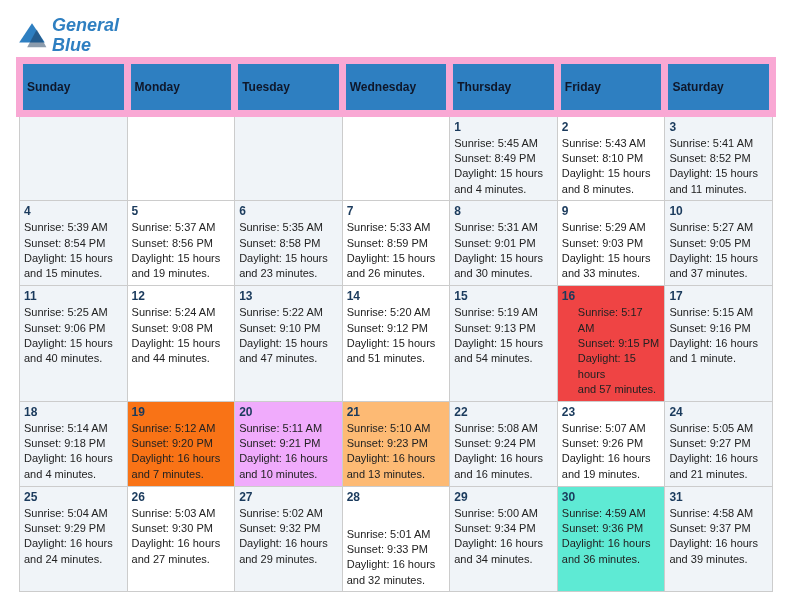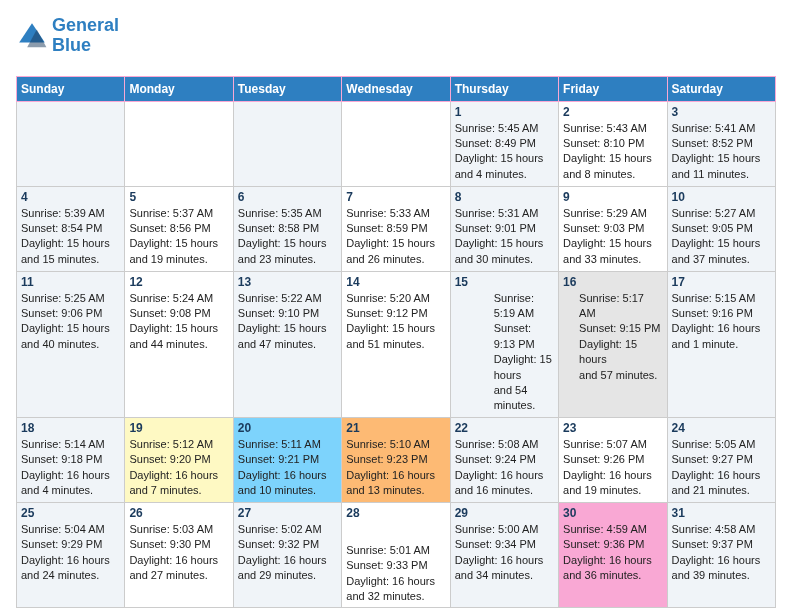--- a/index.html
+++ b/index.html
@@ -7,21 +7,22 @@
       font-family: Arial, sans-serif;
       background: #fff;
       width: 792px;
       min-height: 612px;
       padding: 16px;
     }
     .header {
       display: flex;
       justify-content: space-between;
       align-items: flex-end;
-      margin-bottom: 20px;
+      margin-bottom: 1px;
+      font-style: italic;
     }
     .logo {
       display: flex;
       align-items: center;
       gap: 4px;
     }
     .logo-text {
       font-size: 18px;
       font-weight: bold;
       color: #1a3a5c;
@@ -46,26 +47,26 @@
       font-size: 14px;
       color: #333;
     }
     table {
       width: 100%;
       border-collapse: collapse;
       table-layout: fixed;
     }
     thead tr th {
       background-color: #2e7fc1;
-      color: #ffffff;
+      color: #0f172a;
       font-size: 12px;
       font-weight: bold;
-      padding: 5px 4px;
+      padding: 16px 4px;
       text-align: left;
-      border: 1px solid #f9a8d4;
+      border: 7px solid #f9a8d4;
     }
     tbody tr td {
       border: 1px solid #ccc;
       vertical-align: top;
       padding: 3px 4px;
       font-size: 10px;
       color: #222;
       height: 85px;
     }
     tbody tr td:nth-child(odd) {
@@ -222,26 +223,26 @@
         </td>
         <td style="background-color: rgb(255, 255, 255);">
           <span class="day-num">14</span>
           <div class="day-info" style="white-space: pre-line;">Sunrise: 5:20 AM
 Sunset: 9:12 PM
 Daylight: 15 hours
 and 51 minutes.</div>
         </td>
         <td style="background-color: rgb(240, 244, 248);">
           <span class="day-num">15</span>
-          <div class="day-info" style="white-space: pre-line; margin-left: 39px;">Sunrise: 5:19 AM
+          <div class="day-info" style="white-space: pre-line;">Sunrise: 5:19 AM
 Sunset: 9:13 PM
 Daylight: 15 hours
 and 54 minutes.</div>
         </td>
-        <td style="background-color: #e5e5e5;">
+        <td style="background-color: #ef4444;">
           <span class="day-num">16</span>
           <div class="day-info" style="white-space: pre-line; margin-left: 16px;">Sunrise: 5:17 AM
 Sunset: 9:15 PM
 Daylight: 15 hours
 and 57 minutes.</div>
         </td>
         <td style="background-color: rgb(240, 244, 248);">
           <span class="day-num">17</span>
           <div class="day-info" style="white-space: pre-line;">Sunrise: 5:15 AM
 Sunset: 9:16 PM
@@ -250,28 +251,28 @@
         </td>
       </tr>
       <tr>
         <td style="background-color: rgb(240, 244, 248);">
           <span class="day-num">18</span>
           <div class="day-info" style="white-space: pre-line;">Sunrise: 5:14 AM
 Sunset: 9:18 PM
 Daylight: 16 hours
 and 4 minutes.</div>
         </td>
-        <td style="background-color: #fef9c3;">
+        <td style="background-color: #f97316;">
           <span class="day-num">19</span>
           <div class="day-info" style="white-space: pre-line;">Sunrise: 5:12 AM
 Sunset: 9:20 PM
 Daylight: 16 hours
 and 7 minutes.</div>
         </td>
-        <td style="background-color: #7dd3fc;">
+        <td style="background-color: #f0abfc;">
           <span class="day-num">20</span>
           <div class="day-info" style="white-space: pre-line;">Sunrise: 5:11 AM
 Sunset: 9:21 PM
 Daylight: 16 hours
 and 10 minutes.</div>
         </td>
         <td style="background-color: #fdba74;">
           <span class="day-num">21</span>
           <div class="day-info" style="white-space: pre-line;">Sunrise: 5:10 AM
 Sunset: 9:23 PM
@@ -329,21 +330,21 @@
 Daylight: 16 hours
 and 32 minutes.</div>
         </td>
         <td style="background-color: rgb(240, 244, 248);">
           <span class="day-num">29</span>
           <div class="day-info" style="white-space: pre-line;">Sunrise: 5:00 AM
 Sunset: 9:34 PM
 Daylight: 16 hours
 and 34 minutes.</div>
         </td>
-        <td style="background-color: #f9a8d4;">
+        <td style="background-color: #5eead4;">
           <span class="day-num">30</span>
           <div class="day-info" style="white-space: pre-line;">Sunrise: 4:59 AM
 Sunset: 9:36 PM
 Daylight: 16 hours
 and 36 minutes.</div>
         </td>
         <td style="background-color: rgb(240, 244, 248);">
           <span class="day-num">31</span>
           <div class="day-info" style="white-space: pre-line;">Sunrise: 4:58 AM
 Sunset: 9:37 PM

